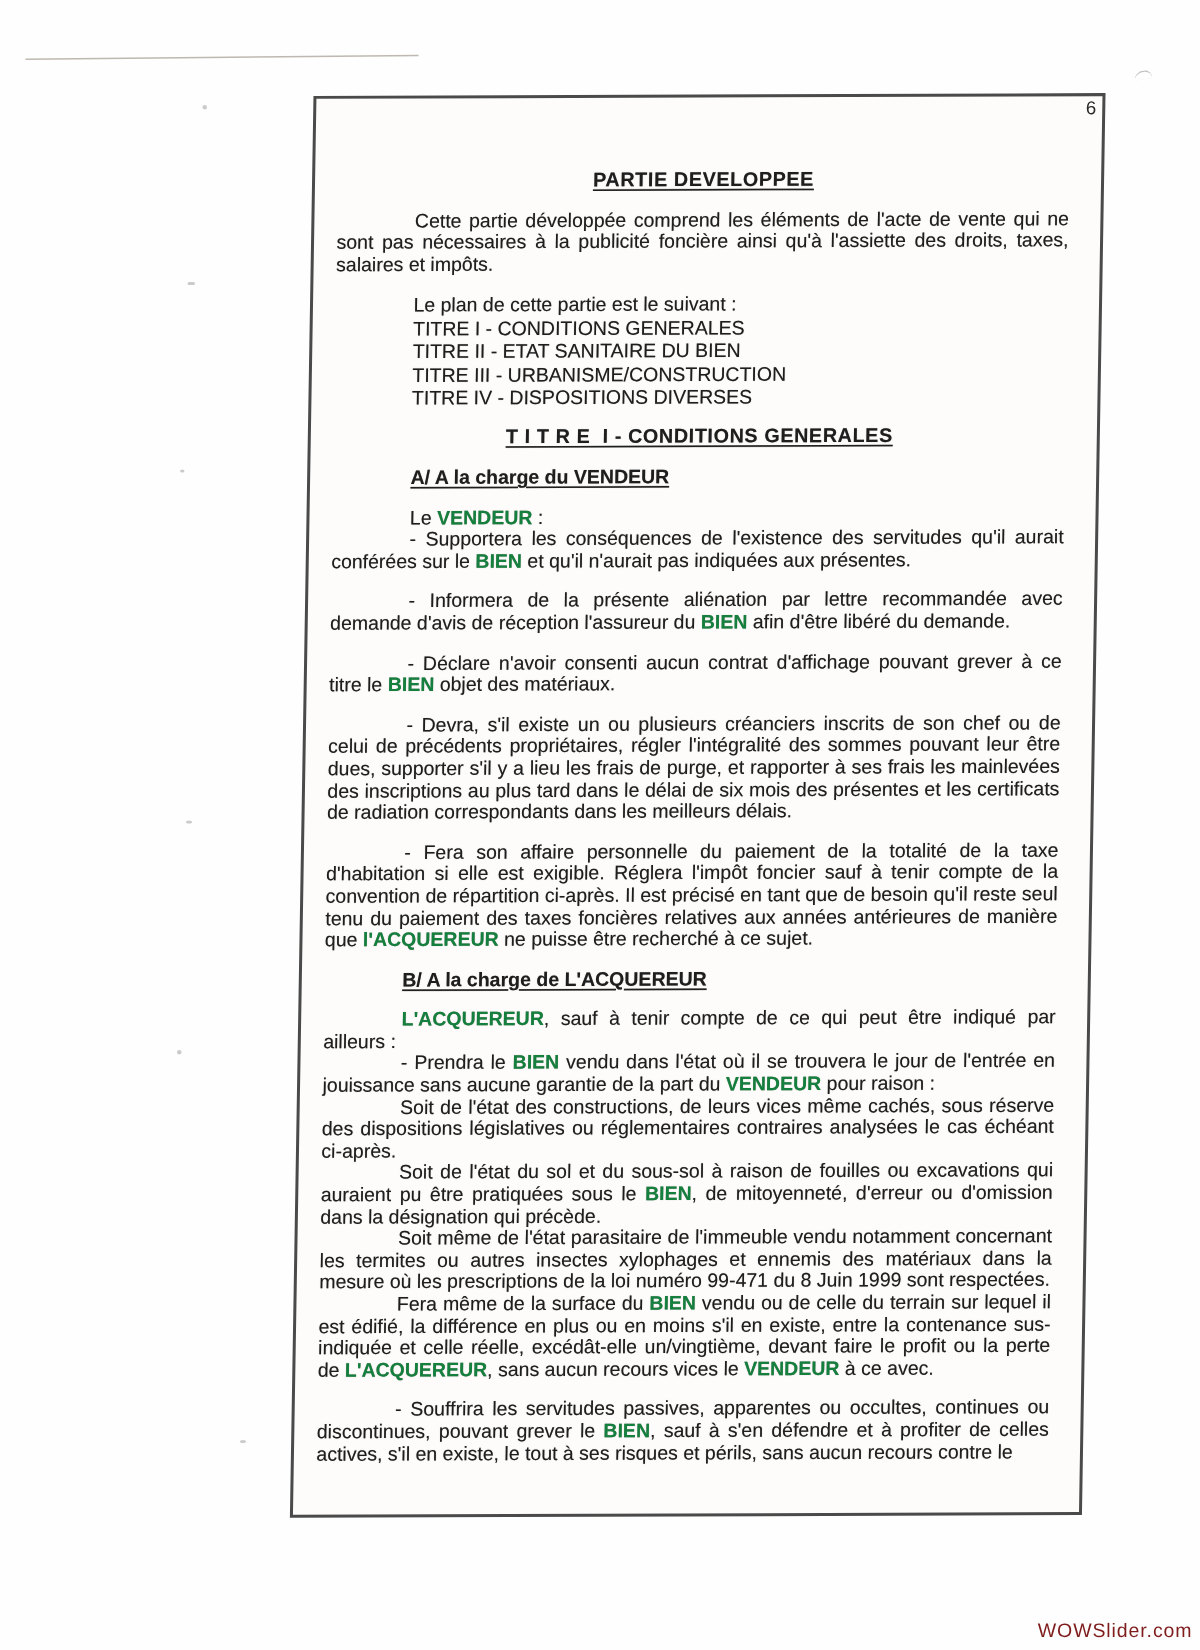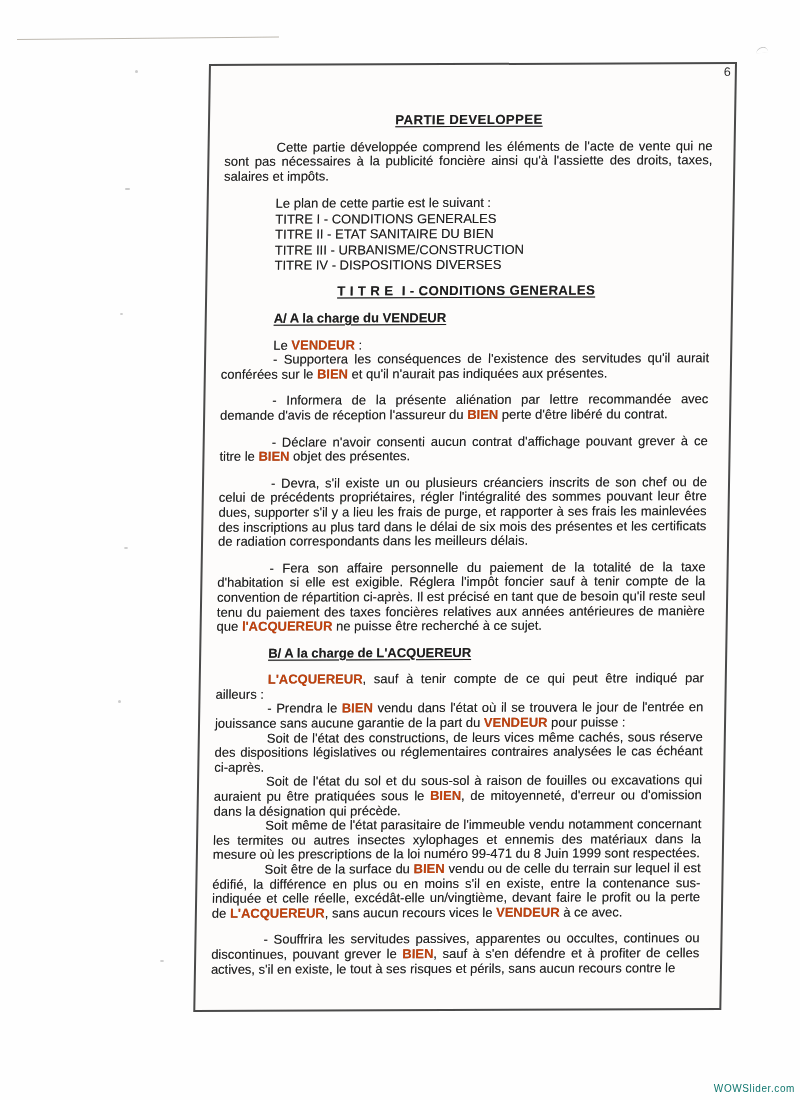--- a/index.html
+++ b/index.html
@@ -45,24 +45,24 @@
     text-align:center;font-weight:bold;text-decoration:underline;
     text-underline-offset:2px;margin:12px 0;font-size:13.2px;
     letter-spacing:.4px;white-space:pre-wrap;
   }
   .c-heading.first{margin-top:0;}
   .s-heading{
     font-weight:bold;text-decoration:underline;text-underline-offset:2px;
     margin:12px 0 12px 52px;
   }
   .lines{margin:12px 0 12px 52px;line-height:15.4px;}
-  b{color:#c2410c;}
+  b{color:#15803d;}
   .watermark{
-    position:absolute;right:5px;bottom:6px;font-size:10px;
-    color:#0f766e;letter-spacing:.6px;
+    position:absolute;right:5px;bottom:6px;font-size:13px;
+    color:#7f1d1d;letter-spacing:.6px;
   }
 </style>
 </head>
 <body>
 
 <div class="scan-line"></div>
 <div class="scan-squiggle"></div>
 <div class="speck" style="left:135px;top:70px;width:3px;height:3px;"></div>
 <div class="speck" style="left:125px;top:188px;width:5px;height:2px;border-radius:1px;"></div>
 <div class="speck" style="left:120px;top:313px;width:3px;height:2px;"></div>
@@ -79,28 +79,28 @@
         <div>Le plan de cette partie est le suivant :</div>
         <div>TITRE I - CONDITIONS GENERALES</div>
         <div>TITRE II - ETAT SANITAIRE DU BIEN</div>
         <div>TITRE III - URBANISME/CONSTRUCTION</div>
         <div>TITRE IV - DISPOSITIONS DIVERSES</div>
       </div>
       <div class="c-heading">T I T R E  I - CONDITIONS GENERALES</div>
       <div class="s-heading">A/ A la charge du VENDEUR</div>
       <p><span>Le </span><b>VENDEUR</b><span> :</span></p>
       <p><span>- Supportera les conséquences de l'existence des servitudes qu'il aurait conférées sur le </span><b>BIEN</b><span> et qu'il n'aurait pas indiquées aux présentes.</span></p>
-      <p class="gap"><span>- Informera de la présente aliénation par lettre recommandée avec demande d'avis de réception l'assureur du </span><b>BIEN</b><span> perte d'être libéré du contrat.</span></p>
-      <p class="gap"><span>- Déclare n'avoir consenti aucun contrat d'affichage pouvant grever à ce titre le </span><b>BIEN</b><span> objet des présentes.</span></p>
+      <p class="gap"><span>- Informera de la présente aliénation par lettre recommandée avec demande d'avis de réception l'assureur du </span><b>BIEN</b><span> afin d'être libéré du demande.</span></p>
+      <p class="gap"><span>- Déclare n'avoir consenti aucun contrat d'affichage pouvant grever à ce titre le </span><b>BIEN</b><span> objet des matériaux.</span></p>
       <p class="gap"><span>- Devra, s'il existe un ou plusieurs créanciers inscrits de son chef ou de celui de précédents propriétaires, régler l'intégralité des sommes pouvant leur être dues, supporter s'il y a lieu les frais de purge, et rapporter à ses frais les mainlevées des inscriptions au plus tard dans le délai de six mois des présentes et les certificats de radiation correspondants dans les meilleurs délais.</span></p>
       <p class="gap"><span>- Fera son affaire personnelle du paiement de la totalité de la taxe d'habitation si elle est exigible. Réglera l'impôt foncier sauf à tenir compte de la convention de répartition ci-après. Il est précisé en tant que de besoin qu'il reste seul tenu du paiement des taxes foncières relatives aux années antérieures de manière que </span><b>l'ACQUEREUR</b><span> ne puisse être recherché à ce sujet.</span></p>
       <div class="s-heading">B/ A la charge de L'ACQUEREUR</div>
       <p><b>L'ACQUEREUR</b><span>, sauf à tenir compte de ce qui peut être indiqué par ailleurs :</span></p>
-      <p><span>- Prendra le </span><b>BIEN</b><span> vendu dans l'état où il se trouvera le jour de l'entrée en jouissance sans aucune garantie de la part du </span><b>VENDEUR</b><span> pour puisse :</span></p>
+      <p><span>- Prendra le </span><b>BIEN</b><span> vendu dans l'état où il se trouvera le jour de l'entrée en jouissance sans aucune garantie de la part du </span><b>VENDEUR</b><span> pour raison :</span></p>
       <p><span>Soit de l'état des constructions, de leurs vices même cachés, sous réserve des dispositions législatives ou réglementaires contraires analysées le cas échéant ci-après.</span></p>
       <p><span>Soit de l'état du sol et du sous-sol à raison de fouilles ou excavations qui auraient pu être pratiquées sous le </span><b>BIEN</b><span>, de mitoyenneté, d'erreur ou d'omission dans la désignation qui précède.</span></p>
       <p><span>Soit même de l'état parasitaire de l'immeuble vendu notamment concernant les termites ou autres insectes xylophages et ennemis des matériaux dans la mesure où les prescriptions de la loi numéro 99-471 du 8 Juin 1999 sont respectées.</span></p>
-      <p><span>Soit être de la surface du </span><b>BIEN</b><span> vendu ou de celle du terrain sur lequel il est édifié, la différence en plus ou en moins s'il en existe, entre la contenance sus-indiquée et celle réelle, excédât-elle un/vingtième, devant faire le profit ou la perte de </span><b>L'ACQUEREUR</b><span>, sans aucun recours vices le </span><b>VENDEUR</b><span> à ce avec.</span></p>
+      <p><span>Fera même de la surface du </span><b>BIEN</b><span> vendu ou de celle du terrain sur lequel il est édifié, la différence en plus ou en moins s'il en existe, entre la contenance sus-indiquée et celle réelle, excédât-elle un/vingtième, devant faire le profit ou la perte de </span><b>L'ACQUEREUR</b><span>, sans aucun recours vices le </span><b>VENDEUR</b><span> à ce avec.</span></p>
       <p class="gap"><span>- Souffrira les servitudes passives, apparentes ou occultes, continues ou discontinues, pouvant grever le </span><b>BIEN</b><span>, sauf à s'en défendre et à profiter de celles actives, s'il en existe, le tout à ses risques et périls, sans aucun recours contre le</span></p>
     </div>
 </div>
 
 <div class="watermark">WOWSlider.com</div>
 
 </body></html>

